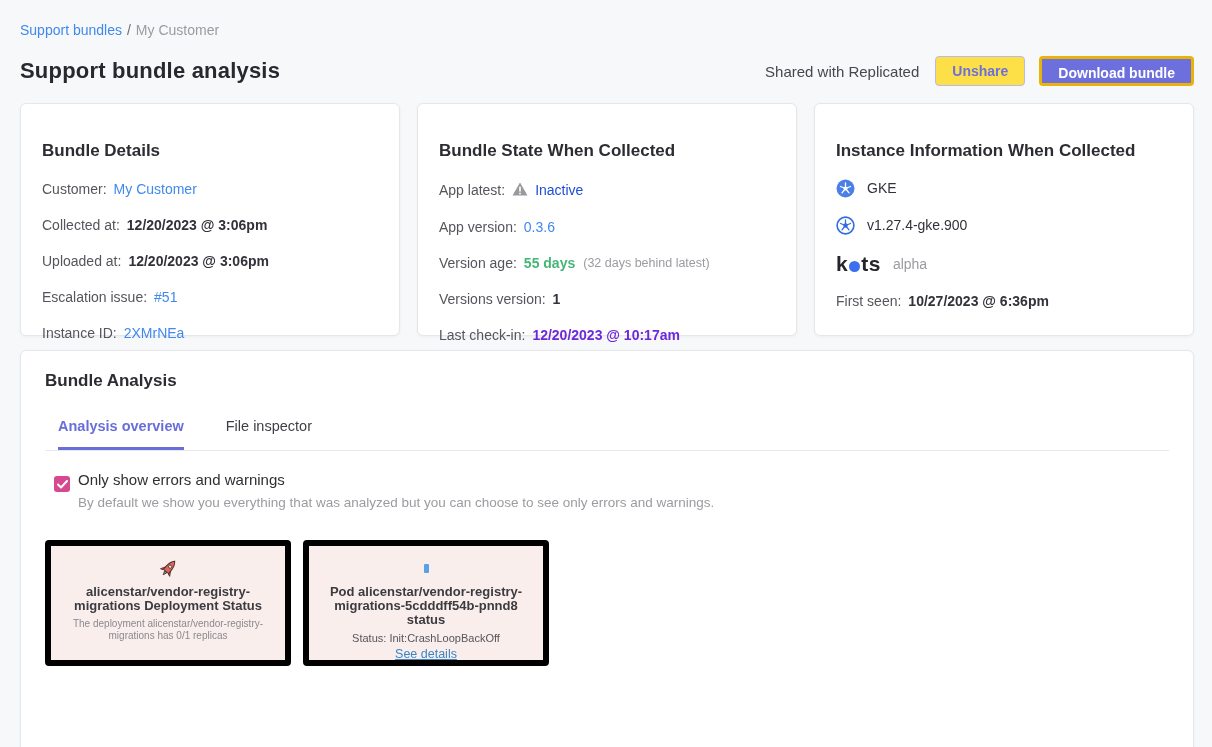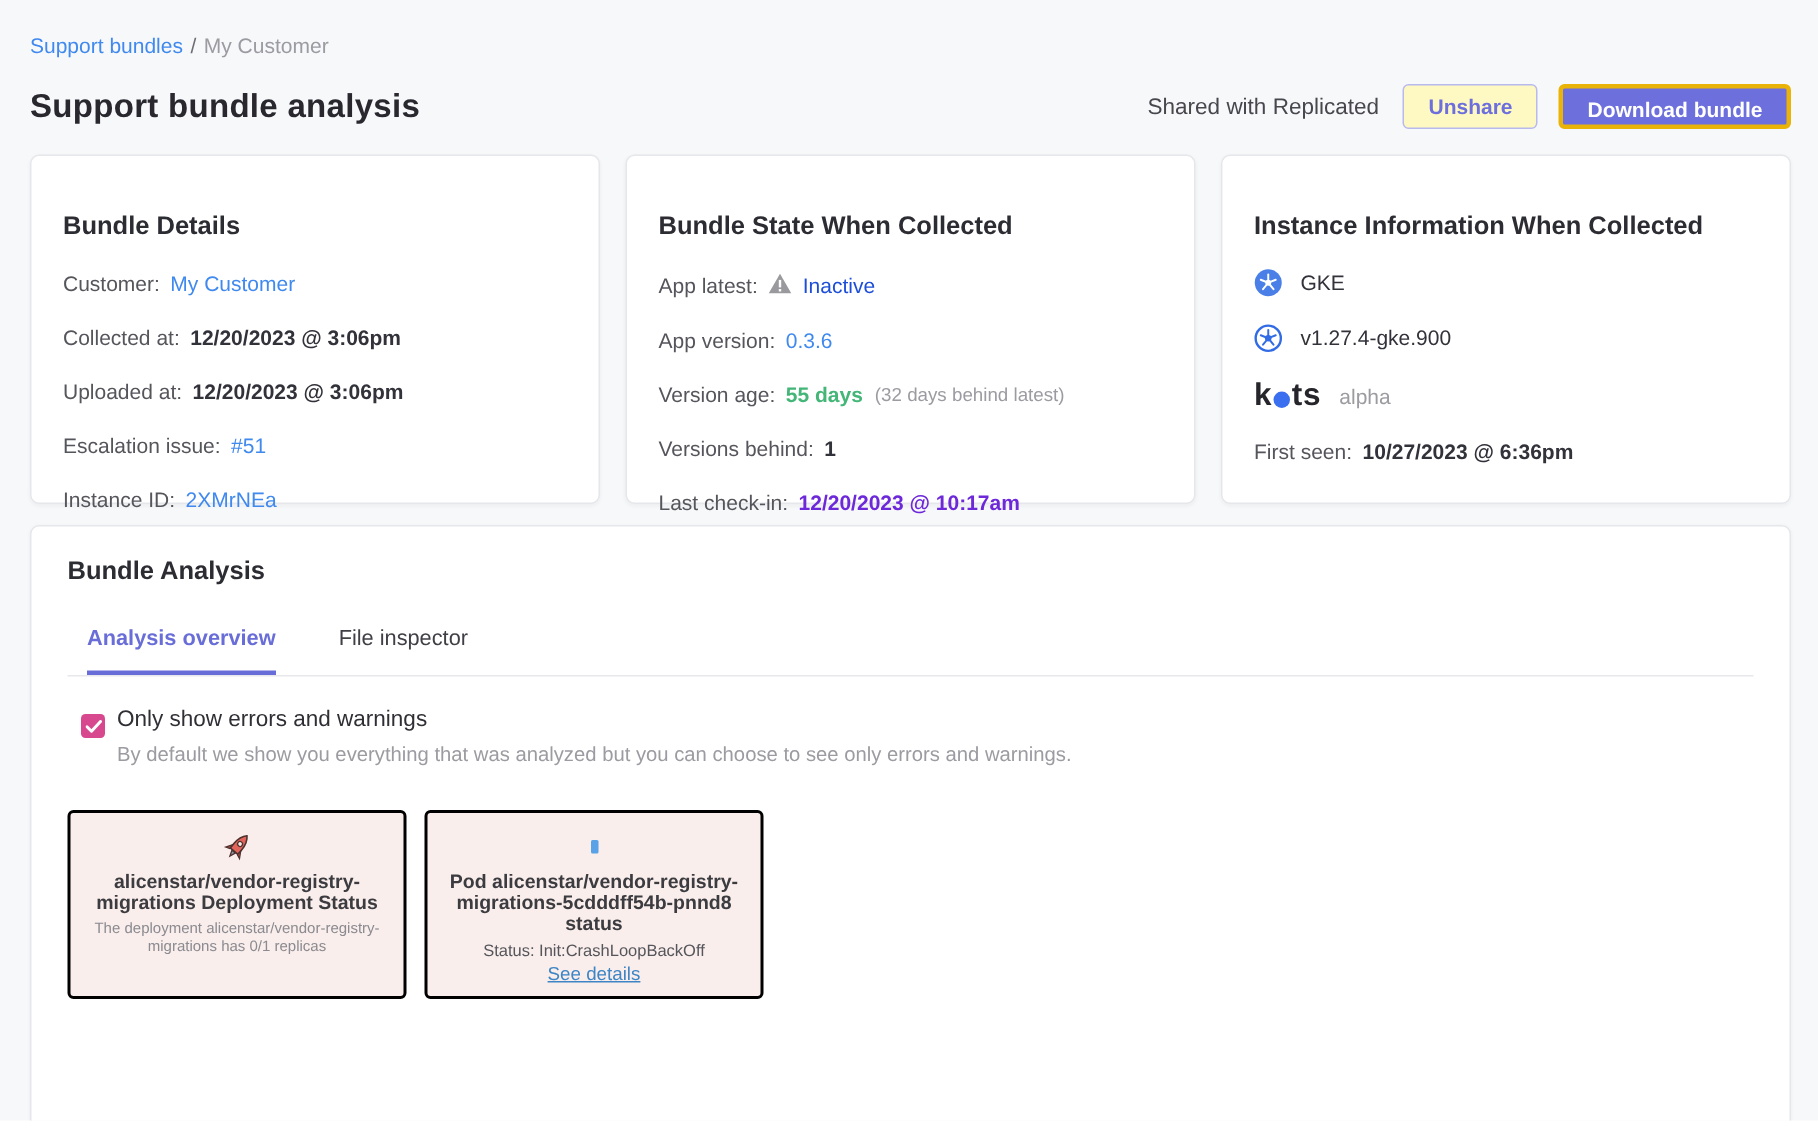--- a/index.html
+++ b/index.html
@@ -16,21 +16,21 @@
   .breadcrumb a { color: #4089ee; text-decoration: none; cursor: pointer; }
   .breadcrumb .sep { margin: 0 5px; color: #6d6d73; }
 
   
   .header-row { display: flex; align-items: center; justify-content: space-between; margin-top: 18px; }
   .page-title { font-size: 22px; font-weight: 700; color: #28282e; letter-spacing: .2px; }
   .header-actions { display: flex; align-items: center; gap: 14px; }
   .shared-text { font-size: 15px; color: #47474d; margin-right: 2px; }
   .btn { height: 30px; line-height: 28px; padding: 0 16px; border-radius: 4px; font-size: 14px;
          font-weight: 700; cursor: pointer; font-family: inherit; }
-  .btn-outline { background: #fef9c3; border: 1px solid #b8baee; color: #6c6fdc; }
+  .btn-outline { background: #fde047; border: 1px solid #b8baee; color: #6c6fdc; }
   .btn-solid { background: #6c6fdc; border: 3px solid #eab308; color: #ffffff; }
 
   
   .cards-row { display: flex; gap: 17px; margin-top: 17px; }
   .card { background: #fff; border: 1px solid #e6e7eb; border-radius: 6px;
           box-shadow: 0 1px 3px rgba(30,30,40,.05); }
   .top-card { flex: 1; height: 233px; padding: 37px 21px; }
   .card-title { font-size: 17px; font-weight: 600; color: #2c2c33; }
 
   .detail-row { display: flex; align-items: center; margin-top: 20px; font-size: 14px; }
@@ -60,21 +60,21 @@
   .tab.active { color: #696dd8; font-weight: 700; border-bottom-color: #696dd8; }
 
   .filter-row { display: flex; margin-top: 20px; padding-left: 9px; }
   .checkbox { width: 16px; height: 16px; background: #d8488f; border-radius: 3px; margin-top: 5px;
               display: flex; align-items: center; justify-content: center; cursor: pointer; flex: 0 0 auto; }
   .filter-texts { margin-left: 8px; }
   .filter-label { font-size: 15px; color: #2f2f35; }
   .filter-desc { font-size: 13.5px; color: #9b9ba1; margin-top: 7px; }
 
   .analysis-items { display: flex; gap: 12px; margin-top: 30px; }
-  .issue-card { width: 226px; height: 126px; background: #f9eeeb; border: 2px solid #000000;
+  .issue-card { width: 246px; height: 126px; background: #f9eeeb; border: 6px solid #000000;
                 border-radius: 4px; text-align: center; padding: 9px 8px; cursor: pointer; }
   .issue-icon-wrap { height: 26px; display: flex; align-items: center; justify-content: center; }
   .issue-title { font-size: 13px; font-weight: 700; color: #3b3b40; line-height: 1.08; margin-top: 4px; }
   .issue-msg { font-size: 10px; color: #8a8a90; line-height: 1.15; margin-top: 5px; }
   .issue-status { font-size: 11px; color: #55555c; margin-top: 5px; }
   .issue-link { font-size: 12.5px; color: #3d85c6; text-decoration: underline; cursor: pointer;
                 display: inline-block; margin-top: 2px; }
   .tiny-blue-rect { width: 5px; height: 9px; background: #5aa2e8; display: inline-block; border-radius: 1px; }
 </style>
 </head>
@@ -137,21 +137,21 @@
       <div class="detail-row">
         <span class="detail-label">App version:</span>
         <a class="val-link">0.3.6</a>
       </div>
       <div class="detail-row">
         <span class="detail-label">Version age:</span>
         <span class="val-green">55 days</span>
         <span class="val-note">(32 days behind latest)</span>
       </div>
       <div class="detail-row">
-        <span class="detail-label">Versions behind:</span>
+        <span class="detail-label">Versions version:</span>
         <span class="val-bold">1</span>
       </div>
       <div class="detail-row">
         <span class="detail-label">Last check-in:</span>
         <span class="val-orange">12/20/2023 @ 10:17am</span>
       </div>
     </div>
 
     <div class="card top-card">
       <div class="card-title">Instance Information When Collected</div>

